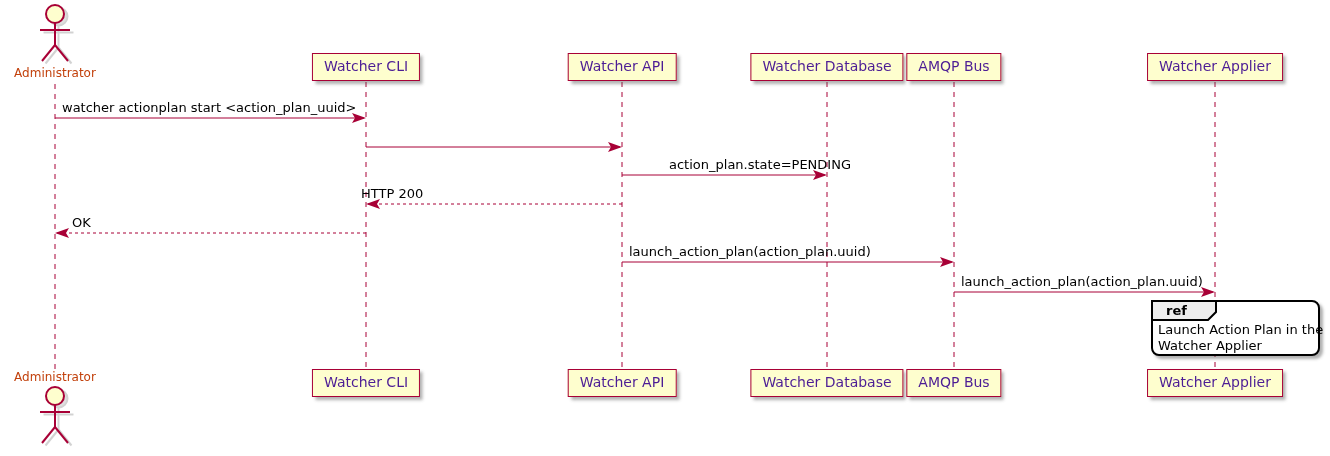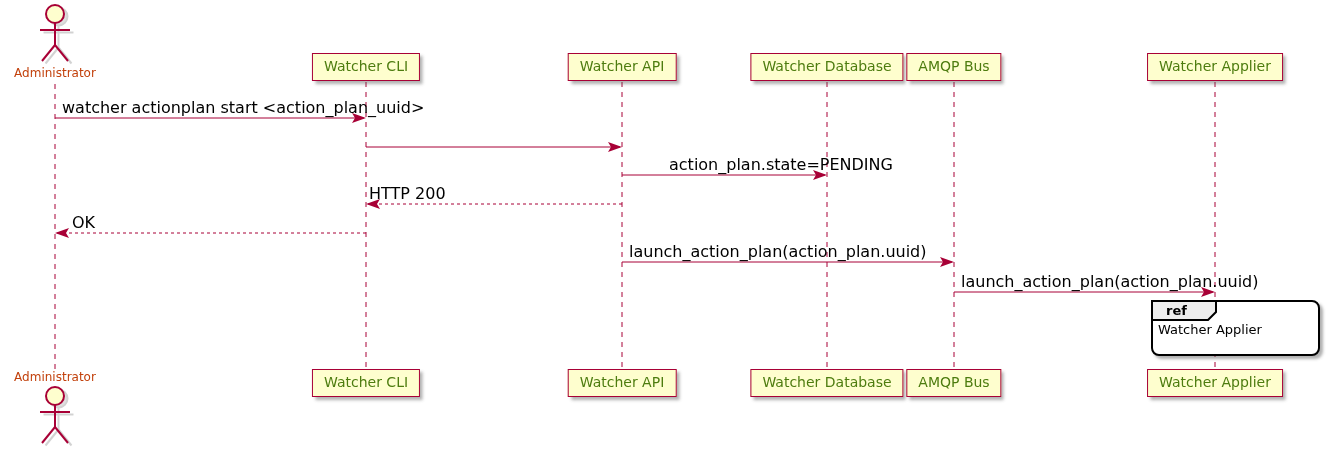--- a/index.html
+++ b/index.html
@@ -12,37 +12,37 @@
     overflow: hidden;
   }
   #svg-layer { position: absolute; left: 0; top: 0; }
   .pbox {
     position: absolute;
     transform: translateX(-50%);
     background: #FEFECE;
     border: 1.5px solid #A80036;
     padding: 4px 11px 5px 11px;
     font-size: 14px;
-    color: #4d7c0f;
+    color: #4c1d95;
     white-space: nowrap;
     box-shadow: 3px 3px 3px rgba(80,80,80,0.45);
     box-sizing: border-box;
     line-height: 17px;
   }
   .actor-label {
     position: absolute;
     transform: translateX(-50%);
     font-size: 12px;
     color: #c2410c;
     white-space: nowrap;
     line-height: 15px;
   }
   .msg-label {
     position: absolute;
-    font-size: 16px;
+    font-size: 13px;
     color: #000000;
     white-space: nowrap;
     line-height: 15px;
     text-align: center;
   }
   .ref-box {
     position: absolute;
     background: #ffffff;
     border: 2px solid #000000;
     box-shadow: 3px 3px 3px rgba(80,80,80,0.45);
@@ -125,26 +125,27 @@
     <div class="pbox" style="left: 622px; top: 53px;">Watcher API</div>
     <div class="pbox" style="left: 622px; top: 369px;">Watcher API</div>
     <div class="pbox" style="left: 827px; top: 53px;">Watcher Database</div>
     <div class="pbox" style="left: 827px; top: 369px;">Watcher Database</div>
     <div class="pbox" style="left: 954px; top: 53px;">AMQP Bus</div>
     <div class="pbox" style="left: 954px; top: 369px;">AMQP Bus</div>
     <div class="pbox" style="left: 1215px; top: 53px;">Watcher Applier</div>
     <div class="pbox" style="left: 1215px; top: 369px;">Watcher Applier</div>
     <div class="msg-label" style="left: 62px; top: 100px;">watcher actionplan start &lt;action_plan_uuid&gt;</div>
     <div class="msg-label" style="left: 629px; top: 157px; margin-left: 40px;">action_plan.state=PENDING</div>
-    <div class="msg-label" style="left: 369px; top: 186px;">HTTP 200</div>
+    <div class="msg-label" style="left: 361px; top: 186px;">HTTP 200</div>
     <div class="msg-label" style="left: 72px; top: 215px;">OK</div>
     <div class="msg-label" style="left: 629px; top: 244px;">launch_action_plan(action_plan.uuid)</div>
     <div class="msg-label" style="left: 961px; top: 274px;">launch_action_plan(action_plan.uuid)</div>
     <div class="ref-box" style="left: 1151px; top: 300px; width: 169px; height: 56px; border-radius: 8px;">
       <svg width="68" height="22" class="ref-tab">
         <polygon points="1,1 65,1 65,12 57,20 1,20" fill="#EEEEEE" stroke="#000000" stroke-width="2"></polygon>
         <text x="15" y="15" font-size="13" font-weight="bold">ref</text>
       </svg>
       <div class="ref-body">
+        <div>Launch Action Plan in the</div>
         <div>Watcher Applier</div>
       </div>
     </div>
   </div>
 
 </body></html>

